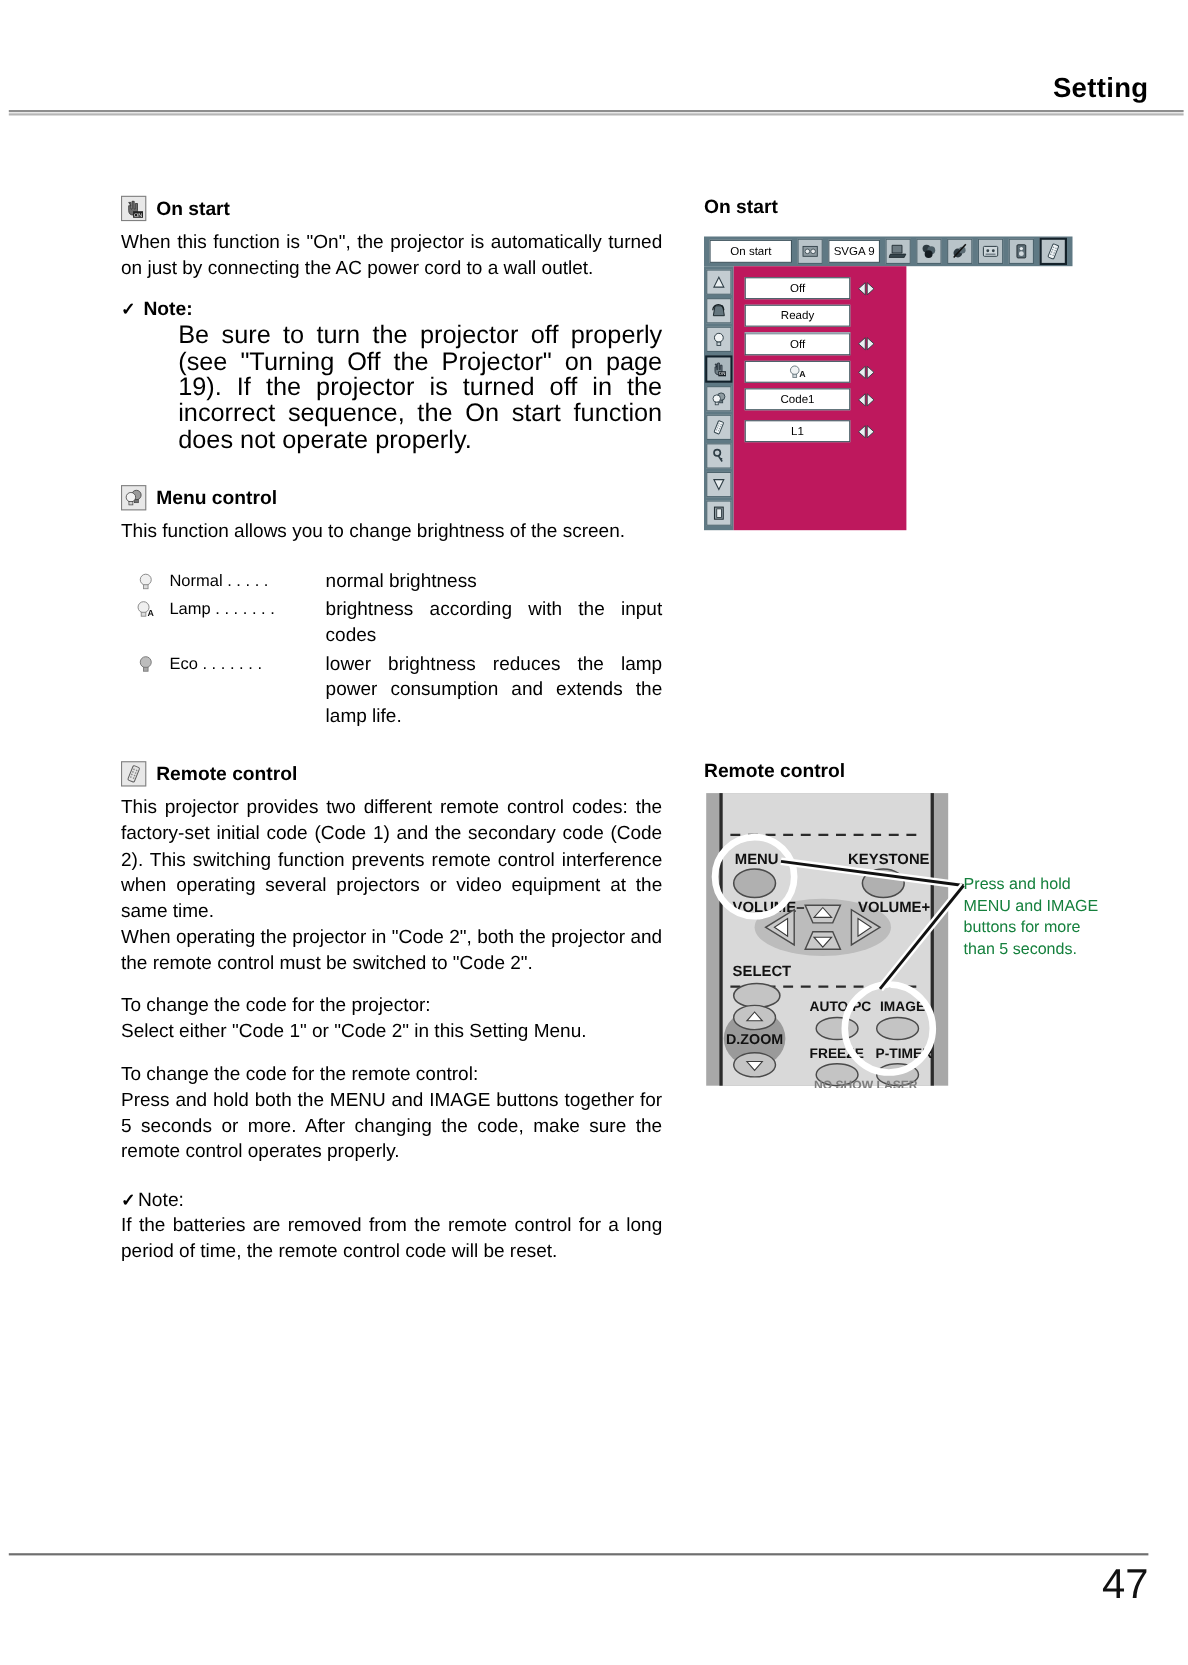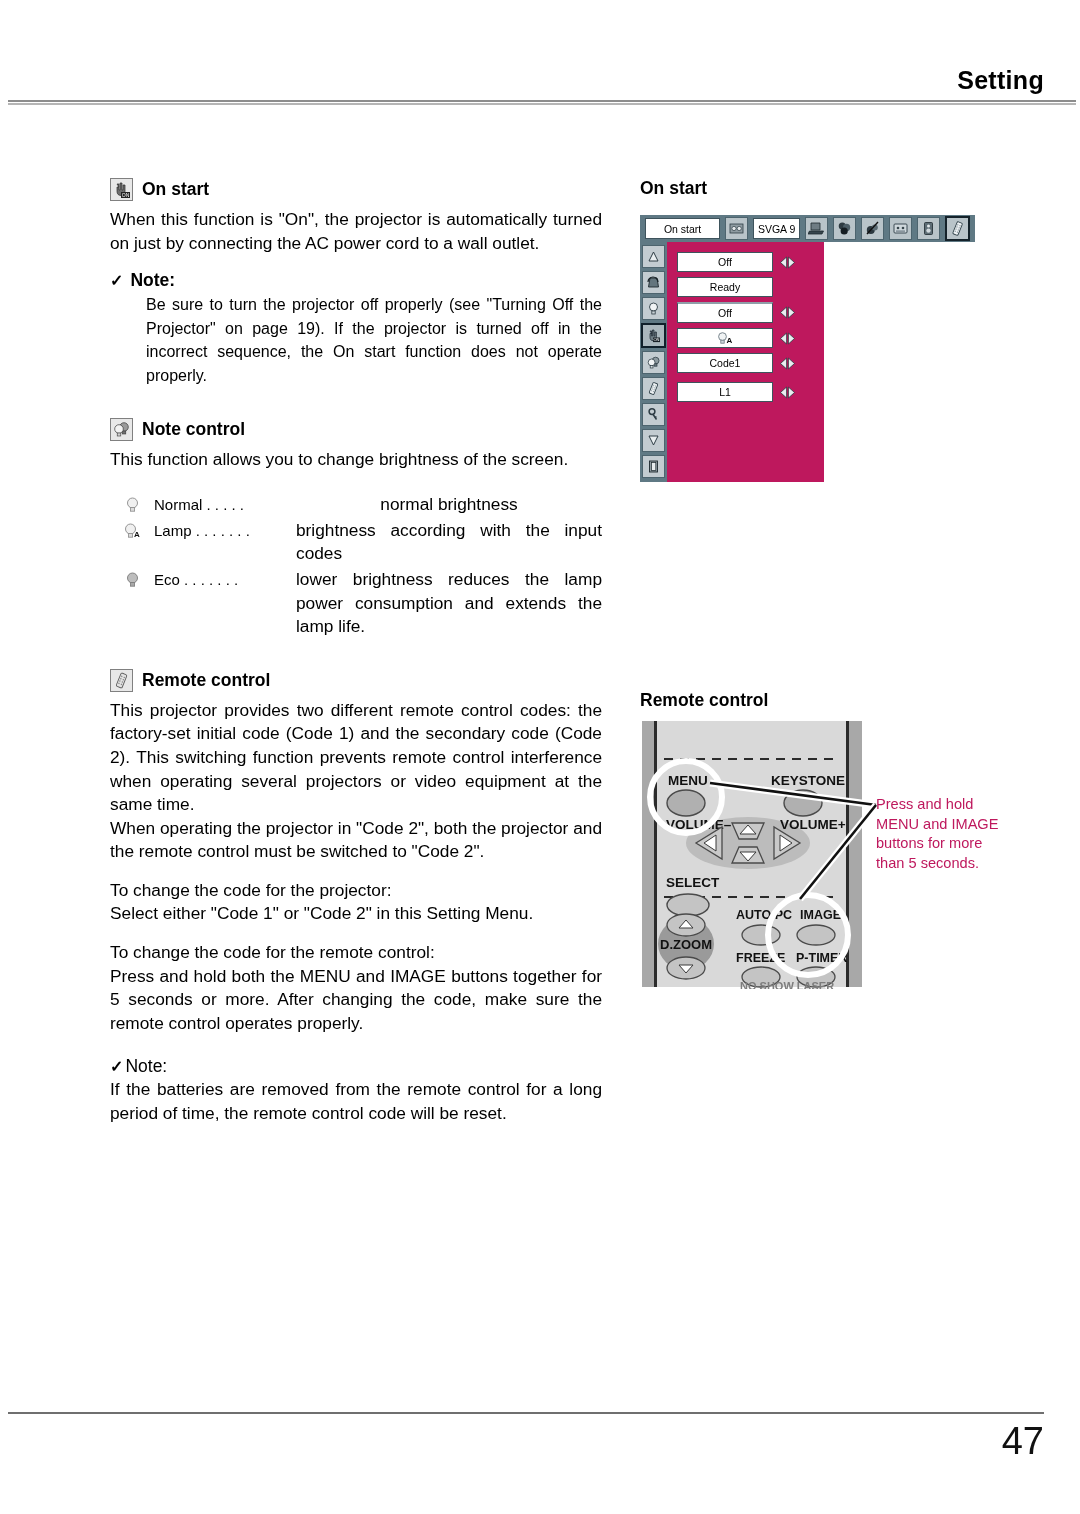--- a/index.html
+++ b/index.html
@@ -28,29 +28,29 @@
   .sec-head{display:flex;align-items:center;gap:9px;margin-bottom:7px;}
   .sec-head .lbl{font-size:17.5px;font-weight:bold;}
   .body-txt{
     font-size:17.3px;line-height:23.6px;text-align:justify;
     text-justify:inter-word;color:#000;
   }
   .body-txt.nj{text-align:left;}
   .note-blk{margin-top:15px;}
   .note-head{display:flex;align-items:baseline;gap:7px;font-size:17.5px;font-weight:bold;}
   .chk{font-size:16px;font-weight:bold;}
-  .note-body{margin-left:36px;margin-top:2px;font-size:16px;line-height:23.6px;text-align:justify;}
+  .note-body{margin-left:52px;margin-top:2px;font-size:23px;line-height:23.6px;text-align:justify;}
 
   
   .lamp-list{margin-top:22px;}
   .lamp-row{display:flex;align-items:flex-start;margin-bottom:2px;}
   .lamp-ico{width:44px;flex:0 0 44px;display:flex;justify-content:center;padding-top:3px;}
   .lamp-name{width:142px;flex:0 0 142px;font-size:15px;line-height:23.6px;}
   .lamp-desc{flex:1;font-size:17.3px;line-height:23.6px;text-align:justify;}
-  .lamp-desc.nj{text-align:center;}
+  .lamp-desc.nj{text-align:left;}
 
   .para-gap{height:15px;}
   .blk{margin-top:0px;}
 
   
   .right-col{position:absolute;left:640px;top:178px;width:410px;}
   .r-title{font-size:17.5px;font-weight:bold;margin-bottom:16px;}
 
   
   .osd{position:relative;width:335px;}
@@ -91,21 +91,21 @@
   }
   .osd-val.hl{border-top:2px solid #8f9fa8;}
   .arrows{display:flex;align-items:center;gap:1px;}
 
   
   .rc-wrap{position:relative;margin-top:0;}
   .rc-title{font-size:17.5px;font-weight:bold;margin-bottom:8px;}
   .rc-stage{position:relative;width:400px;height:270px;}
   .callout{
     position:absolute;left:236px;top:76px;width:132px;
-    font-size:14.6px;line-height:19.6px;color:#be185d;
+    font-size:14.6px;line-height:19.6px;color:#15803d;
   }
 </style>
 </head>
 <body>
 
 <div class="page">
 
   <div class="hdr-title">Setting</div>
   <div class="hdr-rule">
     <div class="r1"></div>
@@ -136,21 +136,21 @@
 
     <div class="sec-head" style="margin-top:30px;">
       <span class="tile" style="background:#e8e8e8;border:1px solid #808080;">
         <svg width="19" height="19" viewBox="0 0 19 19">
           <circle cx="12" cy="7" r="4.3" fill="#9a9a9a" stroke="#3a3a3a" stroke-width="0.7"></circle>
           <rect x="10.2" y="11" width="3.6" height="3" fill="#707070" stroke="#3a3a3a" stroke-width="0.6"></rect>
           <circle cx="7" cy="9" r="4.3" fill="#f2f2f2" stroke="#3a3a3a" stroke-width="0.7"></circle>
           <rect x="5.2" y="13" width="3.6" height="3" fill="#d0d0d0" stroke="#3a3a3a" stroke-width="0.6"></rect>
         </svg>
       </span>
-      <span class="lbl">Note control</span>
+      <span class="lbl">Menu control</span>
     </div>
     <div class="body-txt">This function allows you to change brightness of the screen.</div>
 
     <div class="lamp-list">
       <div class="lamp-row">
         <span class="lamp-ico">
           <svg width="17" height="19" viewBox="0 0 17 19">
             <circle cx="8.5" cy="7" r="5" fill="#f0f0f0" stroke="#8a8a8a" stroke-width="0.9"></circle>
             <rect x="6.4" y="11.6" width="4.2" height="3.6" fill="#dcdcdc" stroke="#8a8a8a" stroke-width="0.8"></rect>
           </svg>

